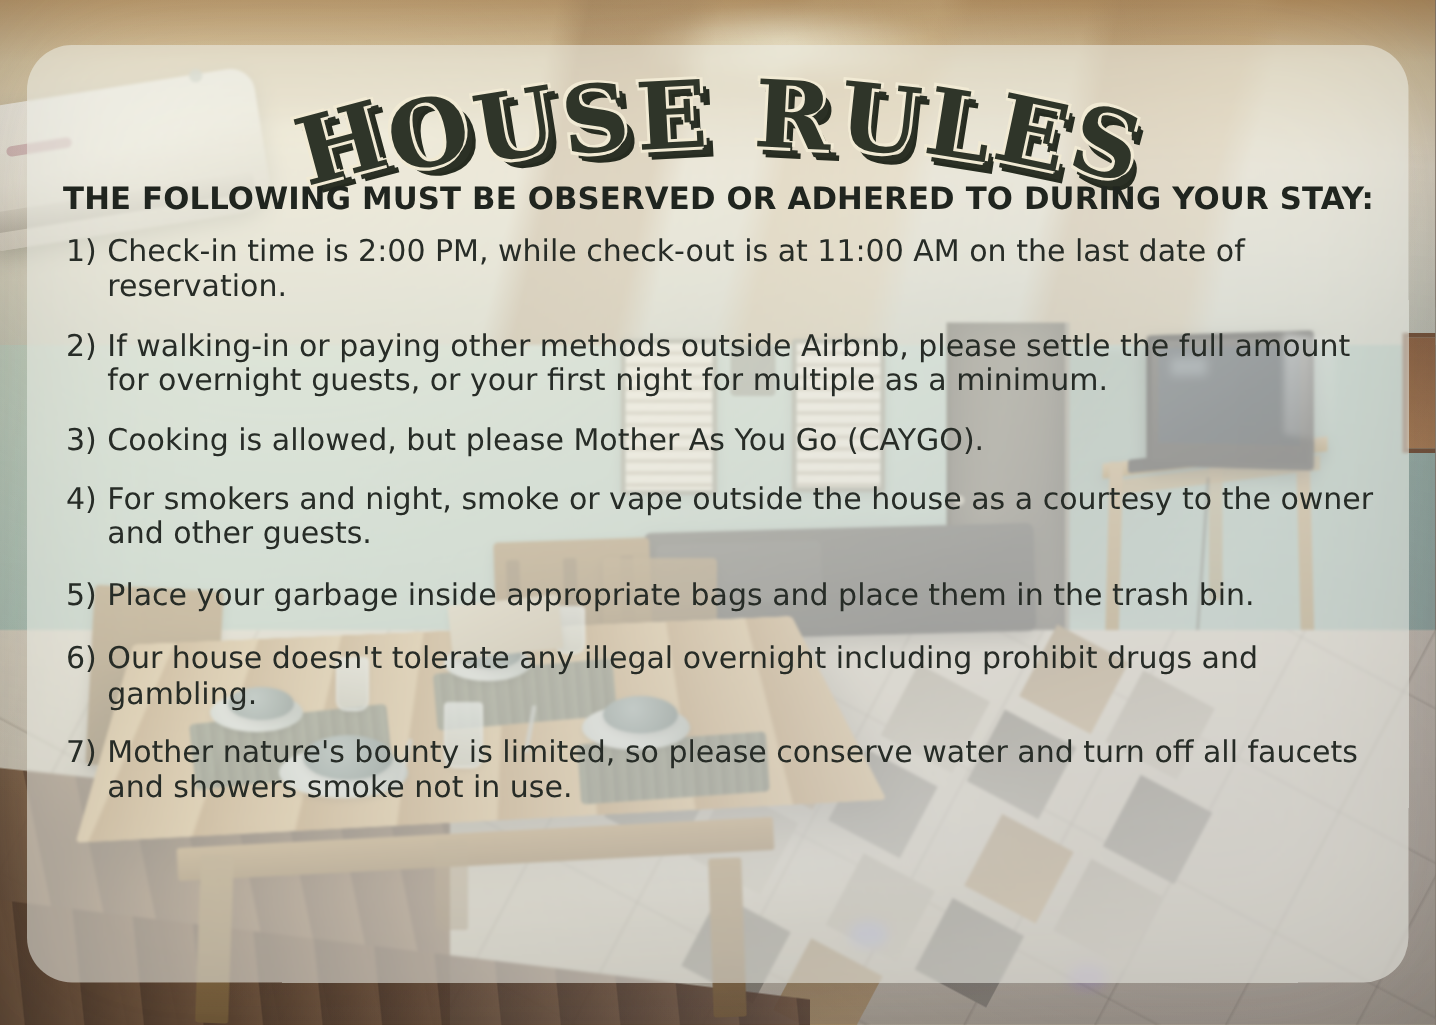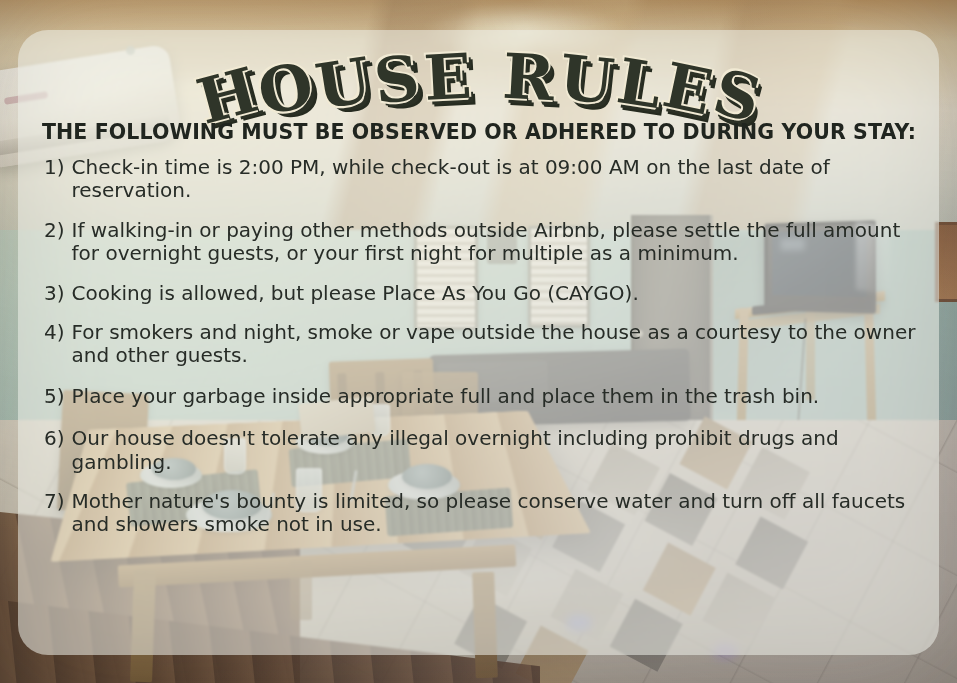--- a/index.html
+++ b/index.html
@@ -452,37 +452,37 @@
         <span class="ch" style="transform: rotate(12deg) translateY(11.5px);">E</span>
         <span class="ch" style="transform: rotate(15deg) translateY(18px);">S</span>
       </div>
   </div>
 
   <div class="content">
     <p class="lead">THE FOLLOWING MUST BE OBSERVED OR ADHERED TO DURING YOUR STAY:</p>
     <ul class="rules" id="rules-list">
         <li class="rule r1">
           <span class="num">1)</span>
-          <span class="txt">Check-in time is 2:00 PM, while check-out is at 09:00 AM on the last date of reservation.</span>
+          <span class="txt">Check-in time is 2:00 PM, while check-out is at 11:00 AM on the last date of reservation.</span>
         </li>
         <li class="rule r2">
           <span class="num">2)</span>
           <span class="txt">If walking-in or paying other methods outside Airbnb, please settle the full amount for overnight guests, or your first night for multiple as a minimum.</span>
         </li>
         <li class="rule r3">
           <span class="num">3)</span>
-          <span class="txt">Cooking is allowed, but please Place As You Go (CAYGO).</span>
+          <span class="txt">Cooking is allowed, but please Mother As You Go (CAYGO).</span>
         </li>
         <li class="rule r4">
           <span class="num">4)</span>
           <span class="txt">For smokers and night, smoke or vape outside the house as a courtesy to the owner and other guests.</span>
         </li>
         <li class="rule r5">
           <span class="num">5)</span>
-          <span class="txt">Place your garbage inside appropriate full and place them in the trash bin.</span>
+          <span class="txt">Place your garbage inside appropriate bags and place them in the trash bin.</span>
         </li>
         <li class="rule r6">
           <span class="num">6)</span>
           <span class="txt">Our house doesn't tolerate any illegal overnight including prohibit drugs and gambling.</span>
         </li>
         <li class="rule r7">
           <span class="num">7)</span>
           <span class="txt">Mother nature's bounty is limited, so please conserve water and turn off all faucets and showers smoke not in use.</span>
         </li>
       </ul>

